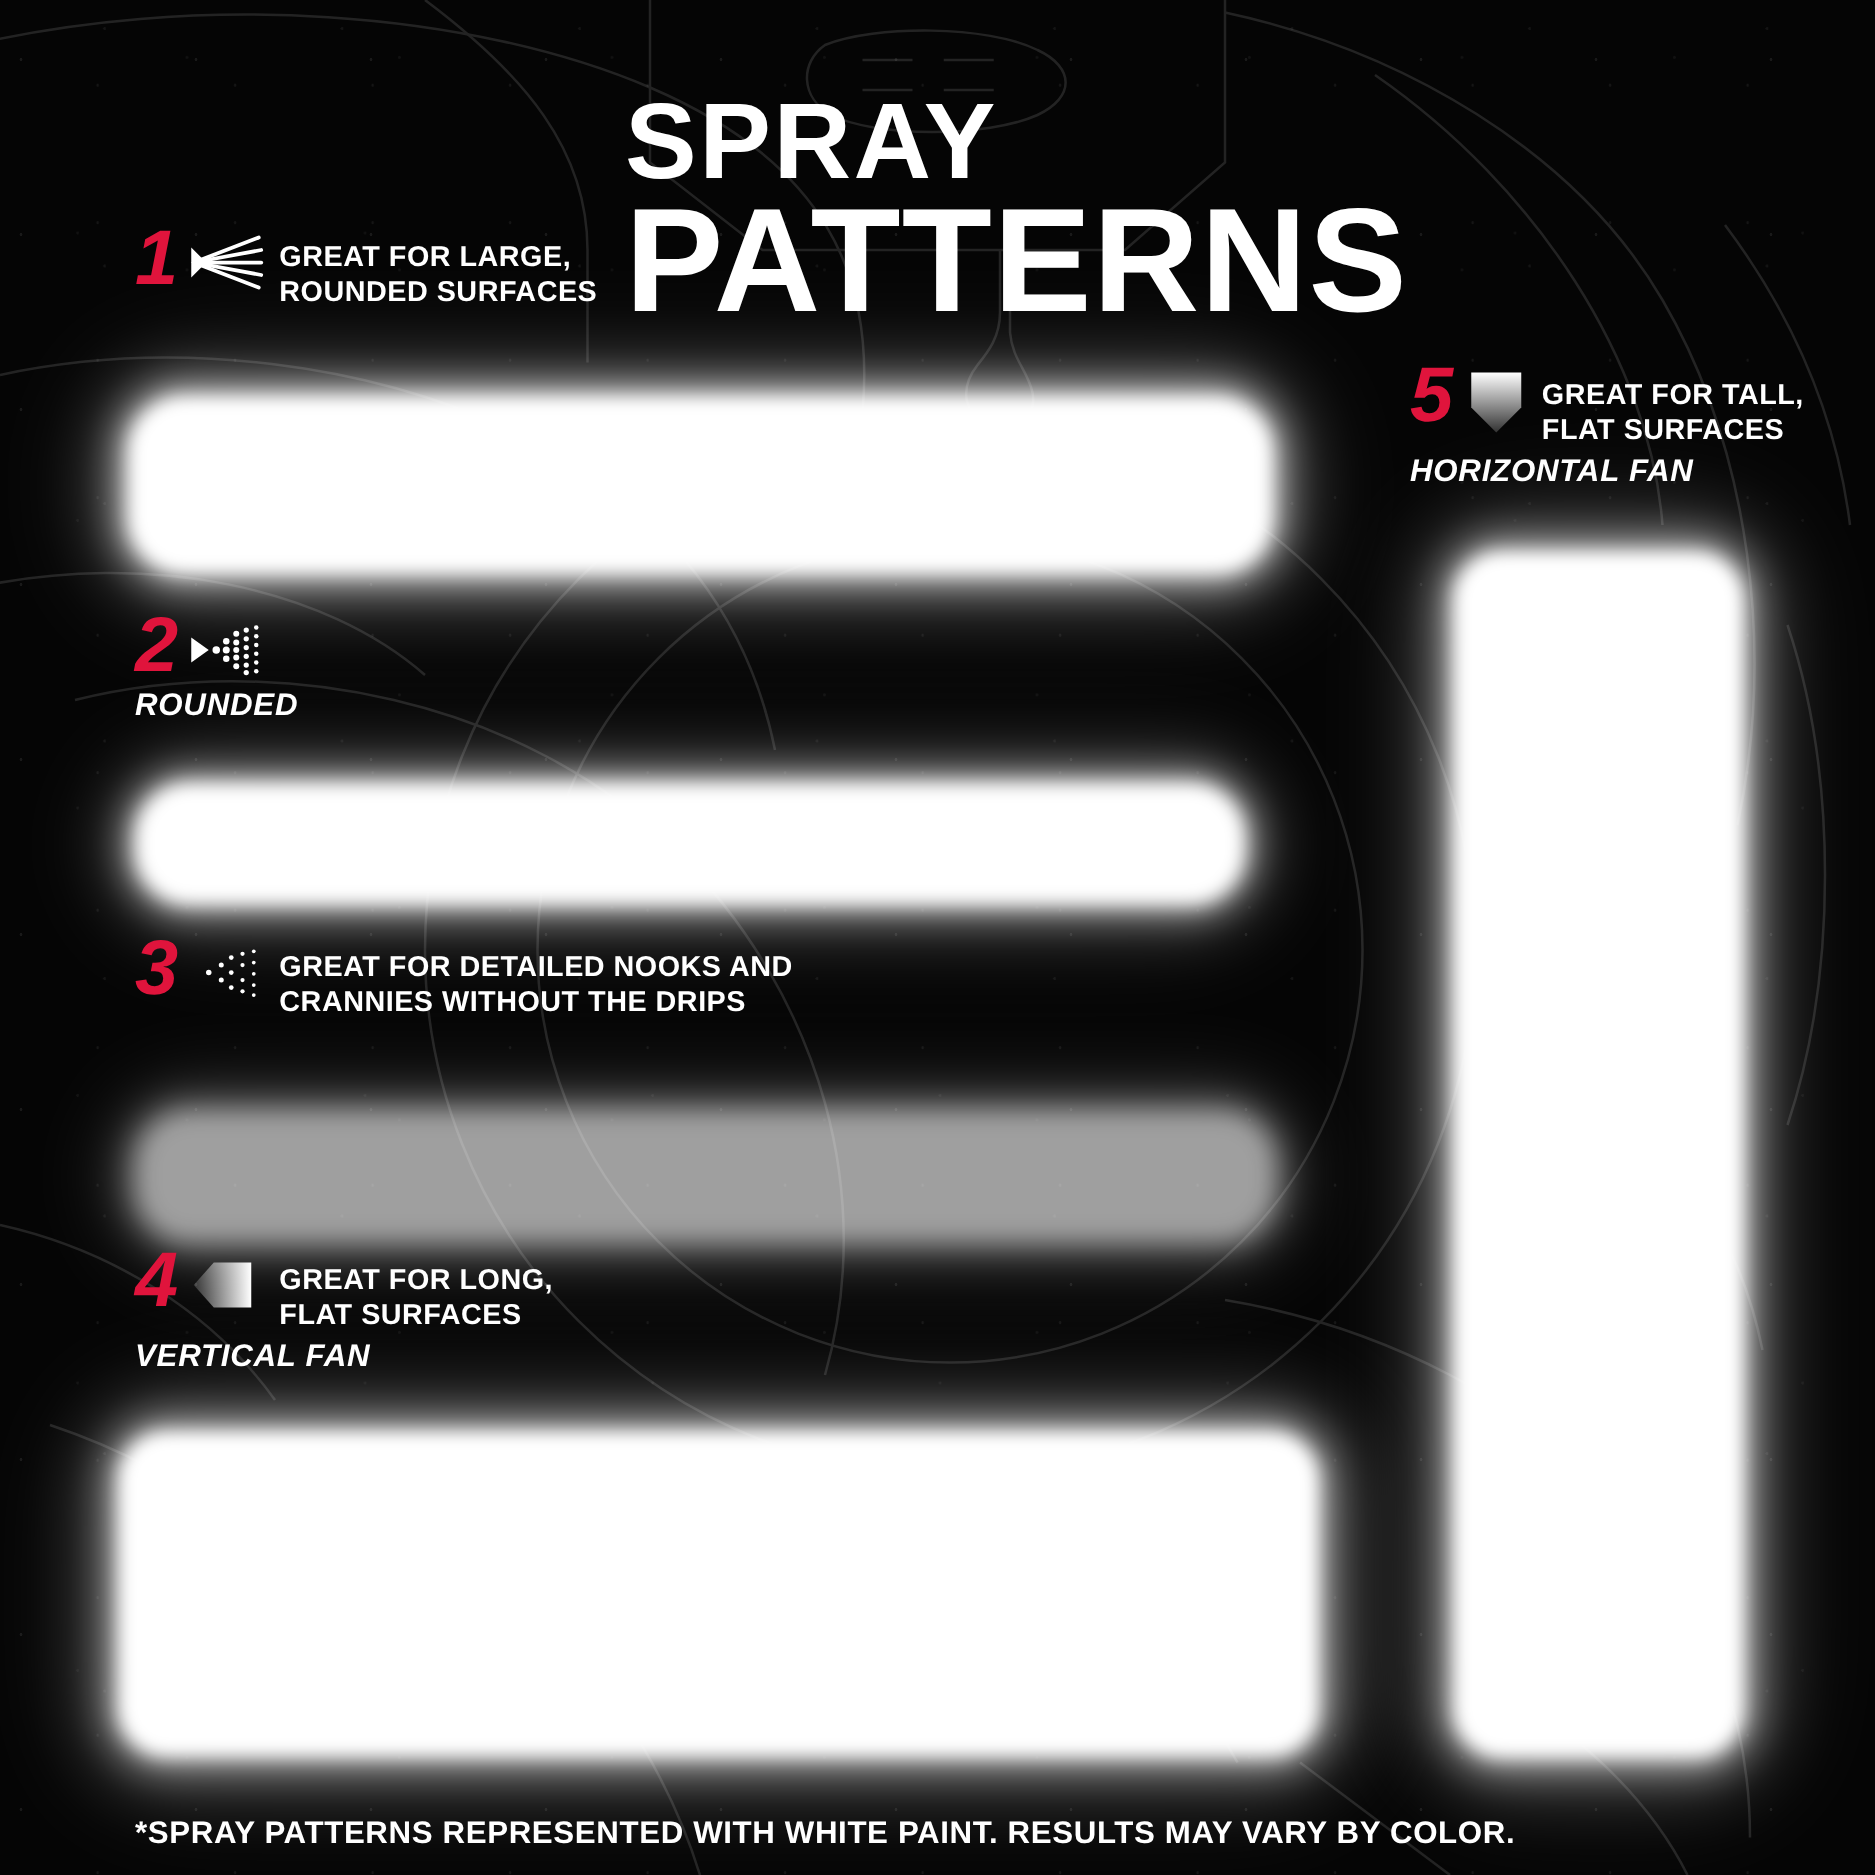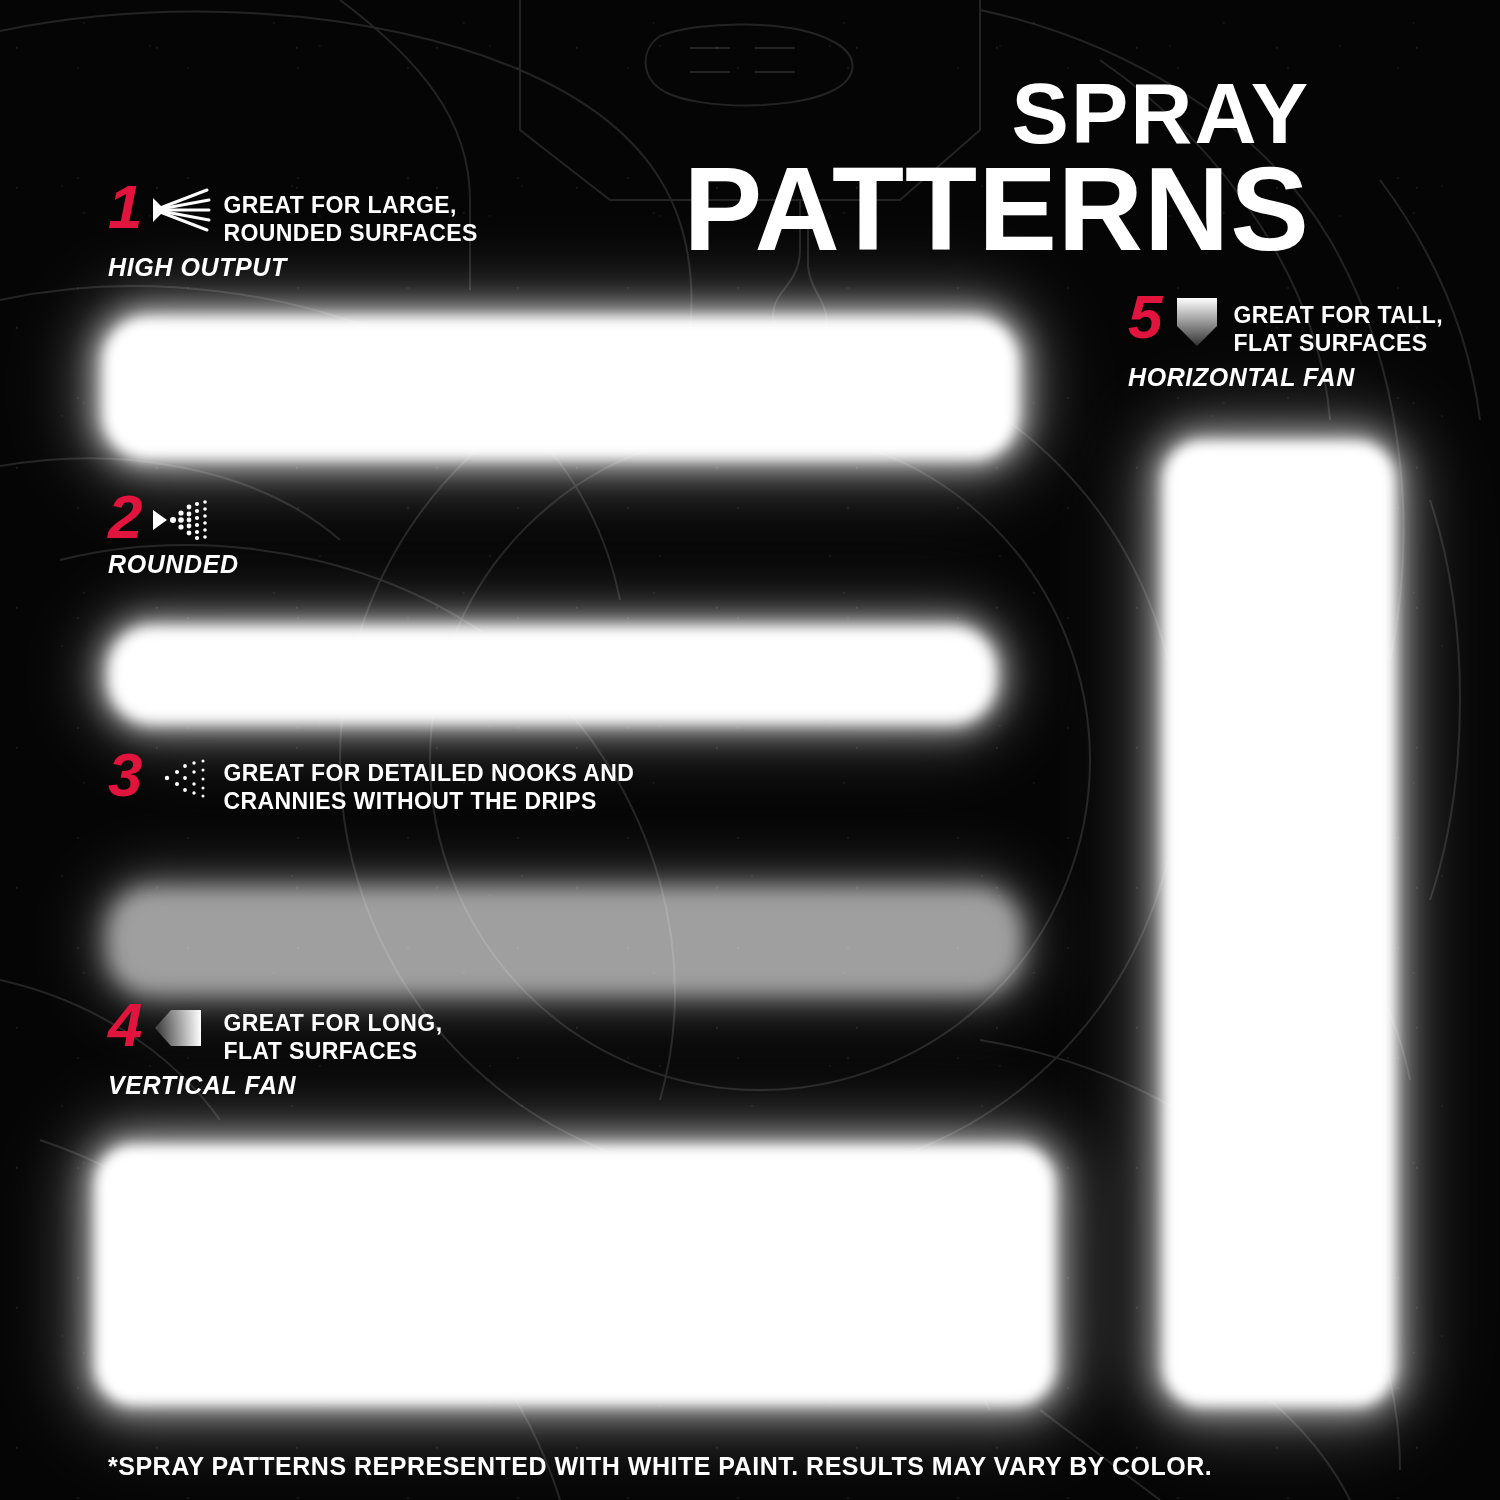--- a/index.html
+++ b/index.html
@@ -43,21 +43,21 @@
       radial-gradient(circle at 88% 27%, rgba(255,255,255,.10) 0 1px, transparent 1.3px);
     background-size: 140px 140px, 190px 190px, 110px 110px, 230px 230px, 170px 170px;
   }
 
   
   .title-block {
     position: absolute;
     left: 500px;
     top: 74px;
     width: 810px;
-    text-align: right;
+    text-align: left;
   }
   .title-line1 {
     font-size: 86px;
     font-weight: 800;
     letter-spacing: 2px;
     line-height: .92;
     color: #ffffff;
     font-family: "Liberation Sans", sans-serif;
   }
   .title-line2 {
@@ -240,21 +240,20 @@
             <path d="M4 24 L 58 24"></path>
             <path d="M4 24 L 58 34"></path>
             <path d="M4 24 L 56 44"></path>
           </g>
           <path d="M2 12 L 14 24 L 2 36 Z" fill="#ffffff"></path>
         </svg>
       </div>
       <div class="desc">GREAT FOR LARGE,
 ROUNDED SURFACES</div>
     </div>
-    <div class="pattern-name">HIGH OUTPUT</div>
   </div>
 
   <div class="swatch sw-high">
     <div class="core"></div>
   </div>
 
   <div class="entry" style="left:108px; top:492px;">
     <div class="entry-head">
       <div class="num">2</div>
       <div class="nozzle-icon">

